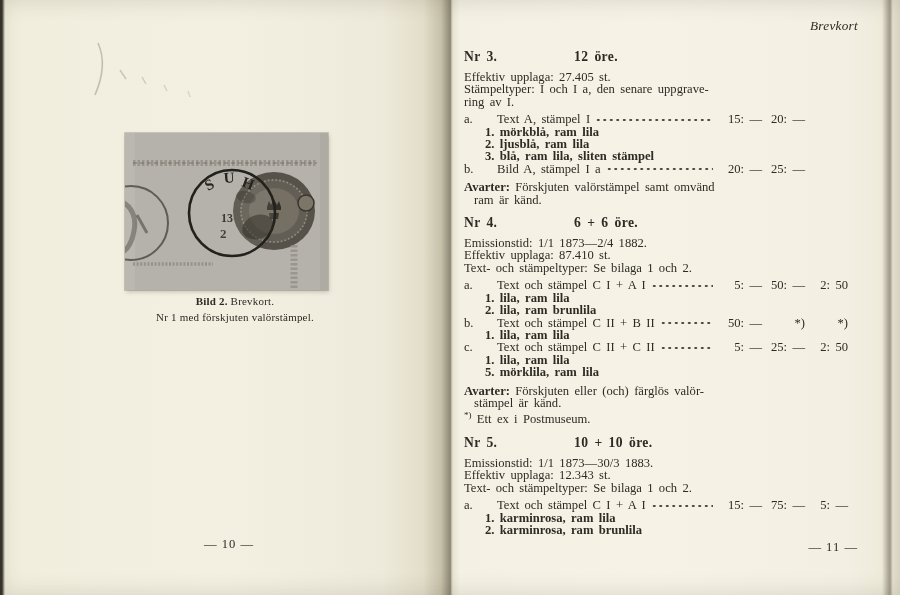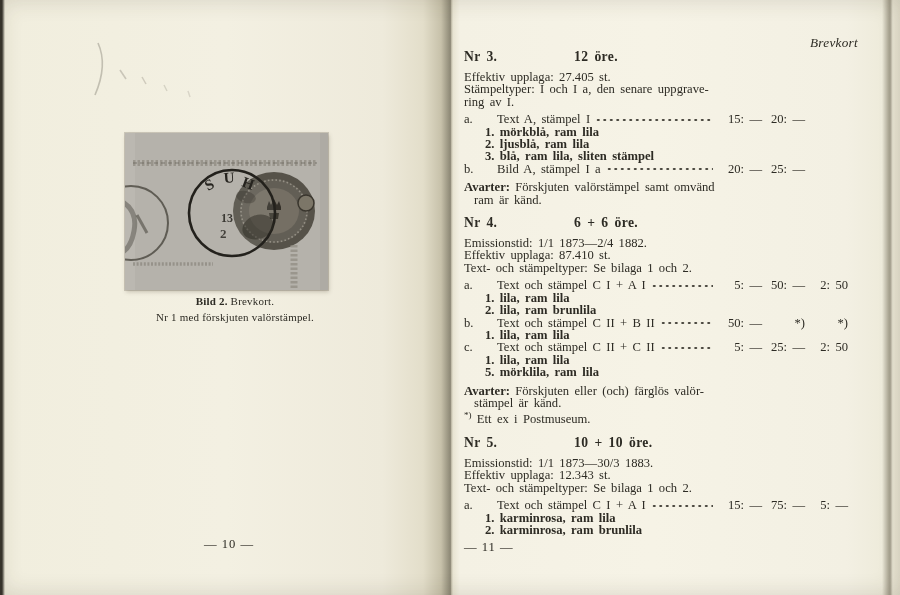--- a/index.html
+++ b/index.html
@@ -23,23 +23,23 @@
   .pencil-marks{position:absolute;left:70px;top:25px;}
   .photo{
     position:absolute;left:125px;top:133px;width:203px;height:157px;
     box-shadow:0 0 0 1px rgba(90,85,70,.25), 1px 2px 4px rgba(70,60,40,.25);
   }
   .caption{position:absolute;left:19px;top:294px;width:432px;text-align:center;
     font-size:11px;line-height:15.5px;letter-spacing:.2px;}
   .pagenum-left{position:absolute;left:13px;top:537px;width:432px;text-align:center;
     font-size:12.6px;letter-spacing:1px;}
   
-  .running-title{position:absolute;top:35px;right:42px;font-style:italic;font-size:13.2px;letter-spacing:.3px;}
+  .running-title{position:absolute;top:18px;right:42px;font-style:italic;font-size:13.2px;letter-spacing:.3px;}
   .rp-col{position:absolute;left:14px;top:49px;width:394px;word-spacing:2.2px;}
-  .pagenum-right{position:absolute;left:14px;top:540px;width:394px;text-align:left;
+  .pagenum-right{position:absolute;left:14px;top:540px;width:394px;text-align:right;
     font-size:12.6px;letter-spacing:1px;}
   .section{margin-bottom:9px;}
   .section-head{display:flex;font-weight:bold;font-size:13.6px;line-height:15px;margin:0 0 7px;letter-spacing:.4px;}
   .sec-num{width:110px;flex:none;}
   .info-line,.variant,.note,.note-cont,.footnote{font-size:12.6px;line-height:12.4px;}
   .entries{margin-top:5px;}
   .entry-row{display:flex;align-items:baseline;font-size:12.6px;line-height:12.4px;padding-right:10px;}
   .entry-label{width:21px;flex:none;}
   .entry-text{white-space:nowrap;flex:none;margin-left:12px;}
   .dots{flex:1;align-self:flex-end;height:10px;margin:0 6px 1px 5px;

